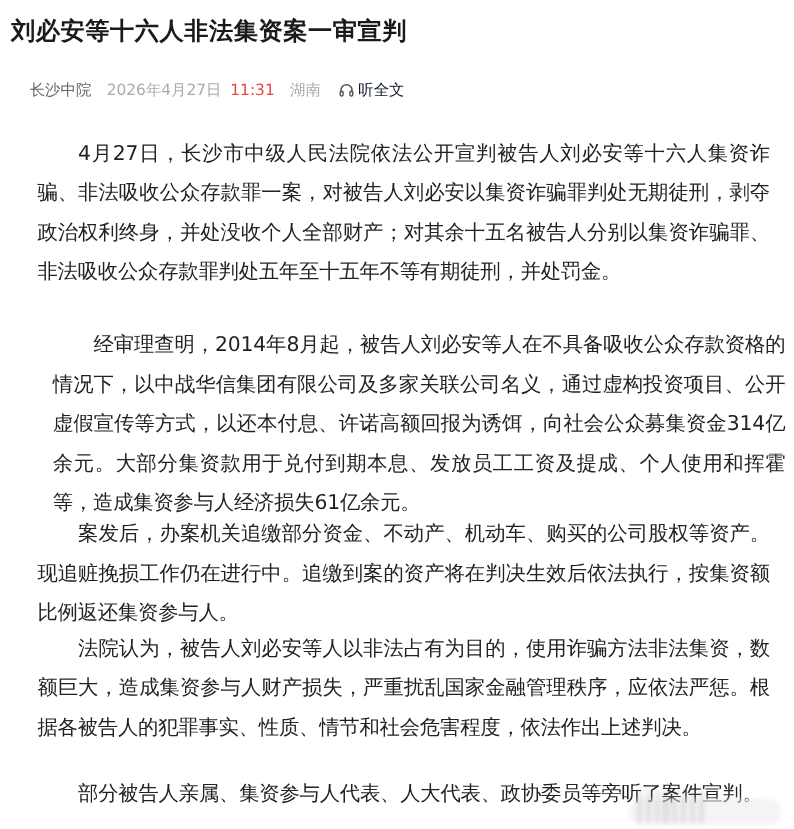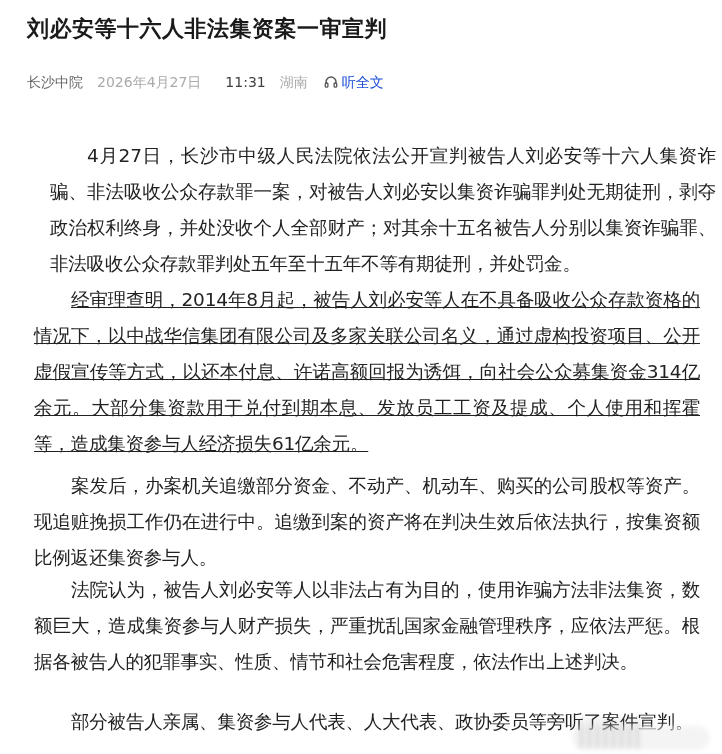--- a/index.html
+++ b/index.html
@@ -16,21 +16,21 @@
       color: #222222;
     }
     .article {
       position: absolute;
       left: 0;
       top: 0;
       width: 722px;
     }
     .title {
       position: absolute;
-      left: 27px;
+      left: 10px;
       top: 14px;
       font-size: 22px;
       font-weight: bold;
       color: #1a1a1a;
       letter-spacing: 0.5px;
       white-space: nowrap;
       line-height: 30px;
     }
     .meta {
       position: absolute;
@@ -42,34 +42,34 @@
       font-size: 14px;
       white-space: nowrap;
       line-height: 20px;
     }
     .meta .source {
       color: #666666;
       margin-right: 14px;
     }
     .meta .date {
       color: #aaaaaa;
-      margin-right: 24px;
+      margin-right: 8px;
     }
     .meta .time {
-      color: #404040;
+      color: #ef4444;
       margin-right: 14px;
     }
     .meta .region {
       color: #aaaaaa;
       margin-right: 16px;
     }
     .meta .listen {
       display: flex;
       align-items: center;
-      color: #1d4ed8;
+      color: #0f172a;
       cursor: pointer;
     }
     .meta .listen svg {
       margin-right: 4px;
     }
     .para {
       position: absolute;
       left: 34px;
       width: 666px;
       font-size: 18.5px;
@@ -119,22 +119,22 @@
     <span class="listen">
       <svg width="14" height="14" viewBox="0 0 14 14">
         <path d="M2 9 V7 a5 5 0 0 1 10 0 V9" fill="none" stroke="#555555" stroke-width="1.4"></path>
         <rect x="1.3" y="8" width="2.6" height="4.2" rx="1" fill="none" stroke="#555555" stroke-width="1.3"></rect>
         <rect x="10.1" y="8" width="2.6" height="4.2" rx="1" fill="none" stroke="#555555" stroke-width="1.3"></rect>
       </svg>
       <span>听全文</span>
     </span>
   </div>
 
-  <p class="para p1" style="margin:16px;">4月27日，长沙市中级人民法院依法公开宣判被告人刘必安等十六人集资诈骗、非法吸收公众存款罪一案，对被告人刘必安以集资诈骗罪判处无期徒刑，剥夺政治权利终身，并处没收个人全部财产；对其余十五名被告人分别以集资诈骗罪、非法吸收公众存款罪判处五年至十五年不等有期徒刑，并处罚金。</p>
-  <p class="para p2" style="margin:0;text-decoration:underline;">经审理查明，2014年8月起，被告人刘必安等人在不具备吸收公众存款资格的情况下，以中战华信集团有限公司及多家关联公司名义，通过虚构投资项目、公开虚假宣传等方式，以还本付息、许诺高额回报为诱饵，向社会公众募集资金314亿余元。大部分集资款用于兑付到期本息、发放员工工资及提成、个人使用和挥霍等，造成集资参与人经济损失61亿余元。</p>
+  <p class="para p1" style="margin:0;">4月27日，长沙市中级人民法院依法公开宣判被告人刘必安等十六人集资诈骗、非法吸收公众存款罪一案，对被告人刘必安以集资诈骗罪判处无期徒刑，剥夺政治权利终身，并处没收个人全部财产；对其余十五名被告人分别以集资诈骗罪、非法吸收公众存款罪判处五年至十五年不等有期徒刑，并处罚金。</p>
+  <p class="para p2" style="margin:14px;">经审理查明，2014年8月起，被告人刘必安等人在不具备吸收公众存款资格的情况下，以中战华信集团有限公司及多家关联公司名义，通过虚构投资项目、公开虚假宣传等方式，以还本付息、许诺高额回报为诱饵，向社会公众募集资金314亿余元。大部分集资款用于兑付到期本息、发放员工工资及提成、个人使用和挥霍等，造成集资参与人经济损失61亿余元。</p>
   <p class="para p3" style="margin:0;">案发后，办案机关追缴部分资金、不动产、机动车、购买的公司股权等资产。现追赃挽损工作仍在进行中。追缴到案的资产将在判决生效后依法执行，按集资额比例返还集资参与人。</p>
   <p class="para p4" style="margin:0;">法院认为，被告人刘必安等人以非法占有为目的，使用诈骗方法非法集资，数额巨大，造成集资参与人财产损失，严重扰乱国家金融管理秩序，应依法严惩。根据各被告人的犯罪事实、性质、情节和社会危害程度，依法作出上述判决。</p>
   <p class="para p5" style="margin:0;">部分被告人亲属、集资参与人代表、人大代表、政协委员等旁听了案件宣判。</p>
 
   <div class="watermark">
     <div class="bars"></div>
   </div>
 </div>
 
 </body></html>

